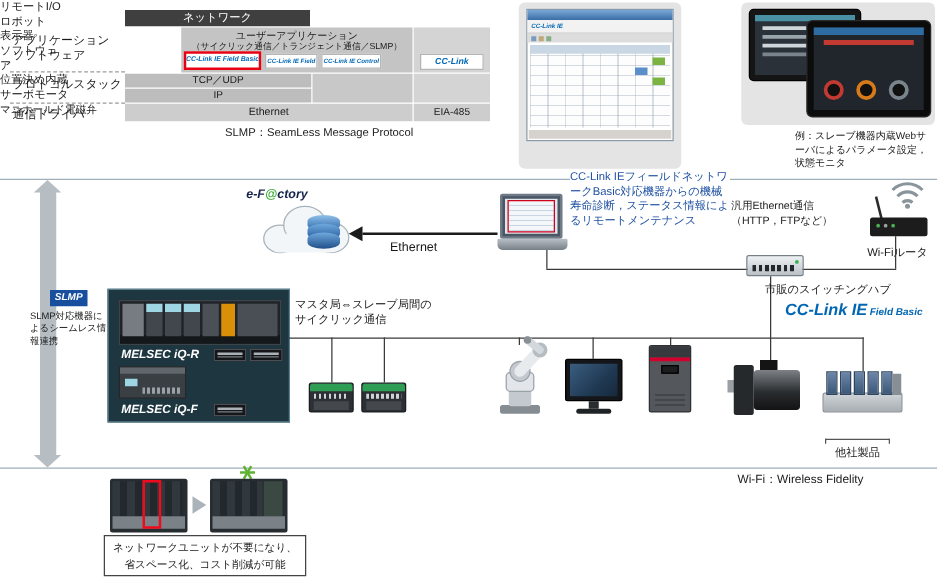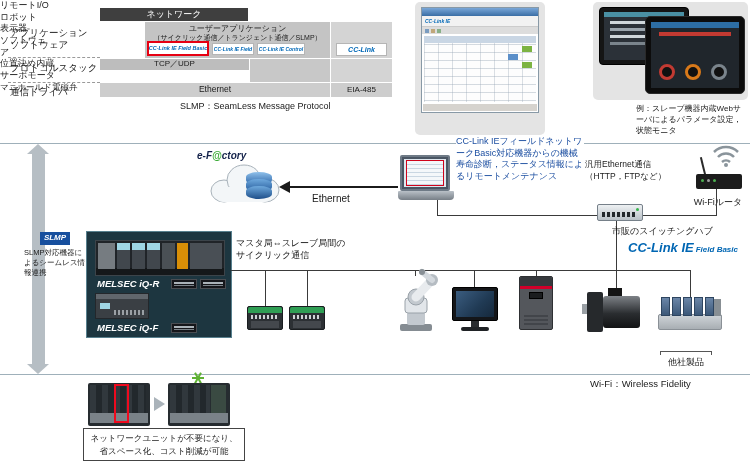--- a/index.html
+++ b/index.html
@@ -38,20 +38,21 @@
   <div class="a" style="left:331px;top:22px;width:61px;height:36px;background:#d4d4d4"></div>
   <div class="a c" style="left:145px;top:24px;width:185px;font-size:8px">ユーザーアプリケーション</div>
   <div class="a c" style="left:145px;top:33px;width:185px;font-size:7px">（サイクリック通信／トランジェント通信／SLMP）</div>
 
   <div class="logoCard" style="left:147px;top:41px;width:62px;height:15px;border:2px solid #e60012;font-size:5.5px">CC-Link IE Field Basic</div>
   <div class="logoCard" style="left:212px;top:43px;width:42px;height:12px;font-size:5px">CC-Link IE Field</div>
   <div class="logoCard" style="left:257px;top:43px;width:48px;height:12px;font-size:5px">CC-Link IE Control</div>
   <div class="logoCard" style="left:336px;top:43px;width:51px;height:13px;font-size:7px">CC-Link</div>
 
   <div class="cell" style="left:100px;top:59px;width:149px;height:11px;background:#bdbdbd;font-size:8px">TCP／UDP</div>
+  <div class="cell" style="left:100px;top:71px;width:149px;height:11px;background:#bdbdbd;font-size:8px">IP</div>
   <div class="a" style="left:250px;top:59px;width:80px;height:23px;background:#c8c8c8"></div>
   <div class="a" style="left:331px;top:59px;width:61px;height:23px;background:#d4d4d4"></div>
   <div class="cell" style="left:100px;top:83px;width:230px;height:14px;background:#cdcdcd;font-size:8.5px">Ethernet</div>
   <div class="cell" style="left:331px;top:83px;width:61px;height:14px;background:#cdcdcd;font-size:8px">EIA-485</div>
   <div class="a r" style="left:180px;top:101px;width:212px;font-size:9px;color:#222">SLMP：SeamLess Message Protocol</div>
 
   <div class="panel" style="left:415px;top:2px;width:130px;height:133px"></div>
   <div class="a" style="left:421px;top:7px;width:118px;height:106px;background:#fff;border:1px solid #8899a6">
     <div style="height:8px;background:linear-gradient(180deg,#7aa7d8,#3a6ea5)"></div>
     <div style="height:11px;background:#f2f2f2;display:flex;align-items:center;border-bottom:1px solid #ccc">

